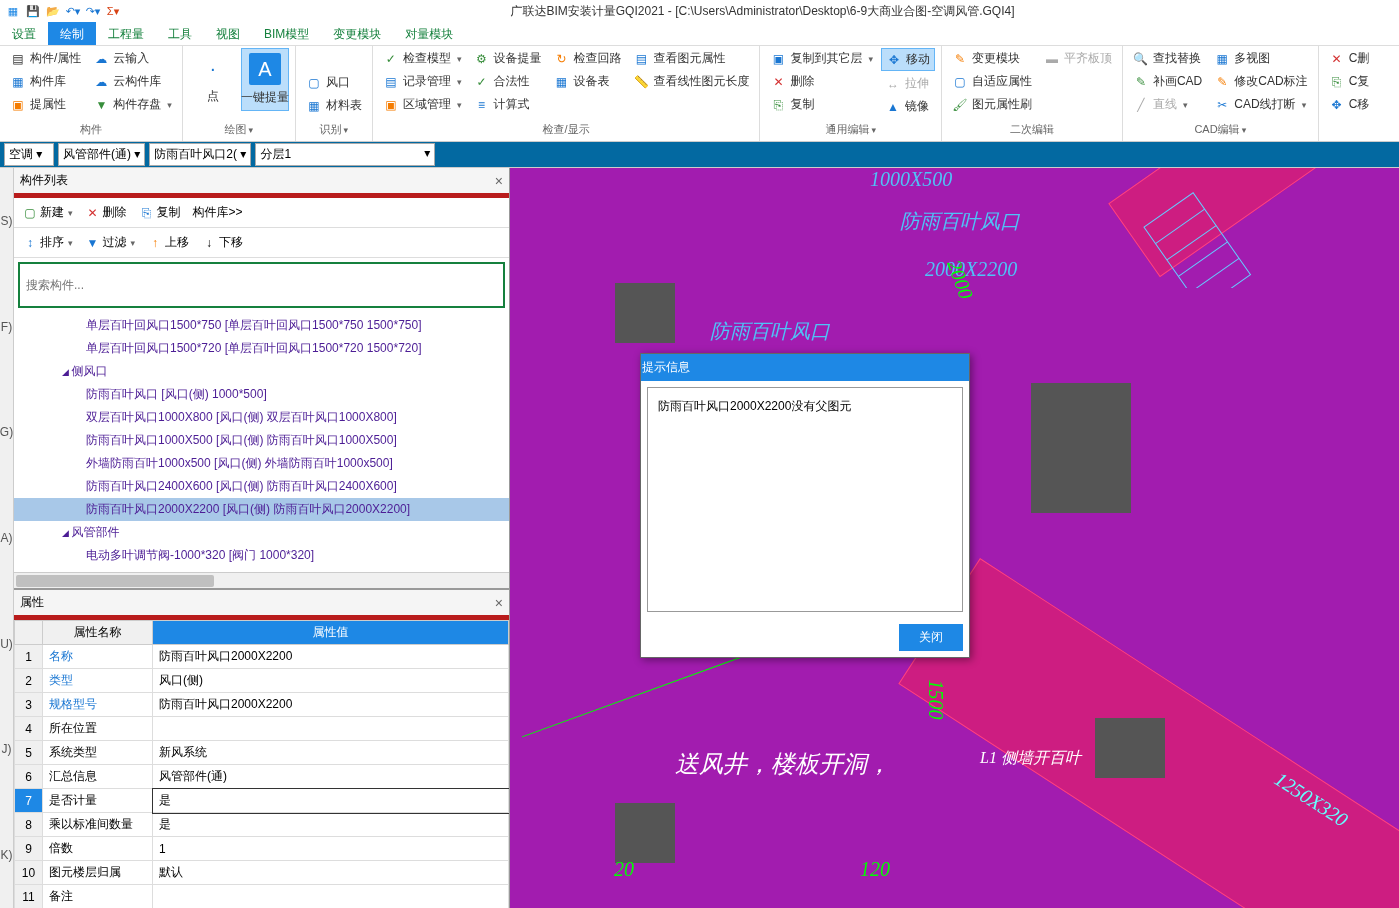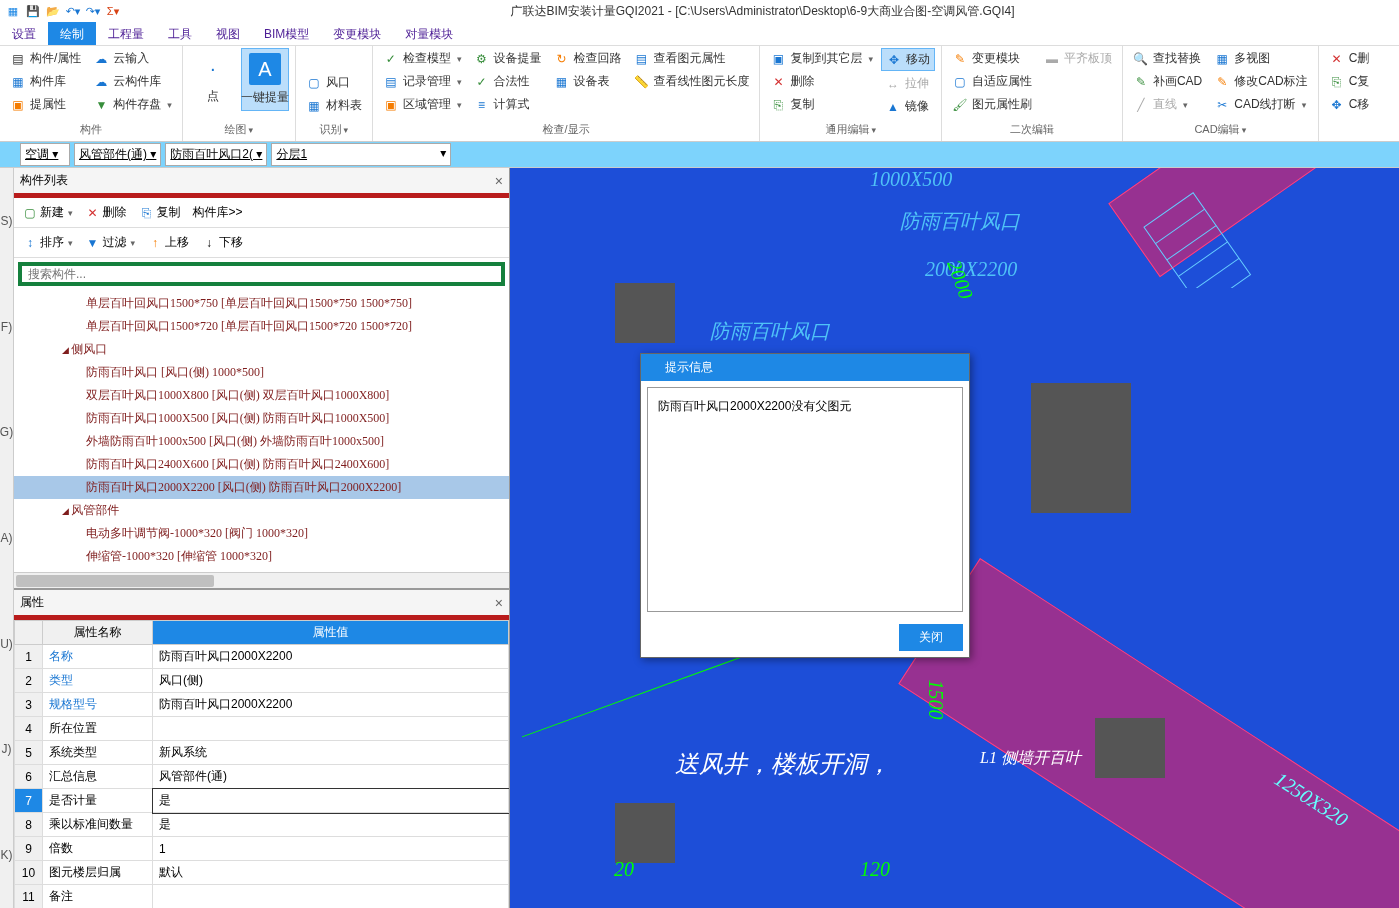--- a/index.html
+++ b/index.html
@@ -6,84 +6,84 @@
 body { background: #f0f0f0; overflow: hidden; width: 1399px; height: 908px; }
 
 
 .title-bar { height: 22px; background: #fff; display: flex; align-items: center; }
 .qat { display: flex; gap: 2px; padding: 0 4px; }
 .qat-icon { width: 18px; height: 18px; display: flex; align-items: center; justify-content: center; font-size: 11px; cursor: pointer; }
 .title-text { flex: 1; text-align: center; color: #333; }
 
 
 .menu-tabs { height: 24px; background: #fff; display: flex; border-bottom: 1px solid #ddd; }
-.menu-tab { padding: 4px 12px; cursor: pointer; color: #4c1d95; }
+.menu-tab { padding: 4px 12px; cursor: pointer; color: #15803d; }
 .menu-tab.active { background: #1e88e5; color: #fff; }
 
 
 .ribbon { height: 96px; background: #fff; display: flex; border-bottom: 1px solid #ccc; }
 .ribbon-group { border-right: 1px solid #ddd; padding: 2px 6px; display: flex; flex-direction: column; }
 .ribbon-group-content { flex: 1; display: flex; gap: 4px; align-items: flex-start; }
 .ribbon-group-label { text-align: center; color: #666; font-size: 11px; padding: 2px 0; }
 .rib-col { display: flex; flex-direction: column; gap: 2px; }
 .rib-btn { display: flex; align-items: center; gap: 4px; padding: 2px 4px; cursor: pointer; white-space: nowrap; color: #333; }
 .rib-btn.selected { background: #bbdefb; border: 1px solid #64b5f6; }
 .rib-big { flex-direction: column; align-items: center; padding: 4px 8px; text-align: center; width: 48px; }
 .ic { width: 16px; height: 16px; display: inline-flex; align-items: center; justify-content: center; }
 .ic-big { width: 32px; height: 32px; font-size: 20px; }
 .dd-arrow::after { content: "▾"; font-size: 9px; margin-left: 2px; color: #666; }
 .rib-btn.disabled { color: #aaa; }
 
 
-.context-bar { height: 26px; background: #7dd3fc; border-bottom: 1px solid #ccc; display: flex; align-items: center; gap: 4px; padding: 0 20px; text-decoration: underline; }
+.context-bar { height: 26px; background: #0369a1; border-bottom: 1px solid #ccc; display: flex; align-items: center; gap: 4px; padding: 0 4px; }
 .ctx-select { border: 1px solid #aaa; padding: 2px 4px; min-width: 50px; background: #fff; cursor: pointer; }
 
 
 .main { display: flex; height: calc(100% - 168px); }
 .left-panel { width: 496px; display: flex; flex-direction: column; background: #fff; border-right: 1px solid #999; }
 .left-margin { width: 14px; background: #f0f0f0; border-right: 1px solid #ccc; display: flex; flex-direction: column; justify-content: space-around; align-items: center; color: #555; font-size: 11px; }
 
 
 .panel-header { background: #f5f5f5; padding: 4px 6px; border-bottom: 5px solid #b91c1c; display: flex; justify-content: space-between; align-items: center; }
 .panel-toolbar { padding: 4px; border-bottom: 1px solid #ddd; display: flex; gap: 4px; align-items: center; flex-wrap: wrap; }
 .tb-btn { display: flex; align-items: center; gap: 2px; padding: 2px 4px; cursor: pointer; }
-.search-box { width: calc(100% - 8px); margin: 4px; padding: 1px 6px; border: 4px solid #15803d; color: #0c4a6e; }
+.search-box { width: calc(100% - 8px); margin: 4px; padding: 14px 6px; border: 2px solid #15803d; color: #0c4a6e; }
 .tree { flex: 1; overflow-y: auto; padding: 2px 0; }
-.tree-item { padding: 3px 6px 3px 16px; cursor: pointer; white-space: nowrap; color: #7f1d1d; font-family: Liberation Serif, serif; }
+.tree-item { padding: 3px 6px 3px 16px; cursor: pointer; white-space: nowrap; color: #4c1d95; }
 .tree-item.l1 { padding-left: 48px; font-weight: normal; }
 .tree-item.l2 { padding-left: 72px; }
 .tree-item.selected { background: #a8c8e8; }
 .tree-item.group::before { content: "◢ "; font-size: 9px; }
 
 
 .props-panel { height: 320px; border-top: 2px solid #999; display: flex; flex-direction: column; }
 .props-table { flex: 1; overflow: auto; }
 .props-table table { width: 100%; border-collapse: collapse; }
 .props-table th { background: #f0f0f0; border: 1px solid #ccc; padding: 3px 6px; font-weight: normal; }
 .props-table th.val-header { background: #1e88e5; color: #fff; }
 .props-table td { border: 1px solid #ddd; padding: 3px 6px; }
 .props-table .row-num { background: #f0f0f0; text-align: center; width: 28px; }
 .props-table .prop-name { width: 110px; }
 .props-table .prop-name.link { color: #1976d2; }
 .props-table tr.selected td.row-num { background: #1e88e5; color: #fff; }
 .props-table tr.selected td.prop-val { outline: 1px solid #333; }
 
 
-.canvas { flex: 1; background: #1d4ed8; position: relative; overflow: hidden; }
+.canvas { flex: 1; background: #a21caf; position: relative; overflow: hidden; }
 .canvas-text { position: absolute; color: #4fc3f7; font-family: SimSun, serif; font-style: italic; font-size: 20px; white-space: nowrap; }
 .canvas-text.cyan { color: #66ffff; }
 .canvas-text.green { color: #00ff00; }
 .canvas-text.white { color: #fff; }
 .duct { position: absolute; background: rgba(233,30,99,0.6); border: 1px solid #ff4081; }
 .grey-box { position: absolute; background: #555; }
 .canvas-line { position: absolute; background: #00ff00; }
 
 
 .dialog { position: absolute; width: 330px; background: #fff; border: 1px solid #666; box-shadow: 2px 2px 8px rgba(0,0,0,0.4); }
-.dialog-title { background: #1e88e5; color: #fff; padding: 5px 24px; }
+.dialog-title { background: #1e88e5; color: #fff; padding: 5px 1px; }
 .dialog-body { padding: 10px; height: 225px; background: #fff; border: 1px solid #999; margin: 6px; }
 .dialog-footer { padding: 6px; text-align: right; }
 .dialog-btn { background: #1e88e5; color: #fff; border: none; padding: 5px 20px; cursor: pointer; }
 
 .close-x { cursor: pointer; color: #666; font-size: 14px; }
 .scrollbar-h { height: 16px; background: #f0f0f0; border-top: 1px solid #ccc; position: relative; }
 .scrollbar-h::after { content: ""; position: absolute; left: 2px; top: 2px; width: 40%; height: 12px; background: #c0c0c0; border-radius: 2px; }
 </style>
 </head>
 <body>

